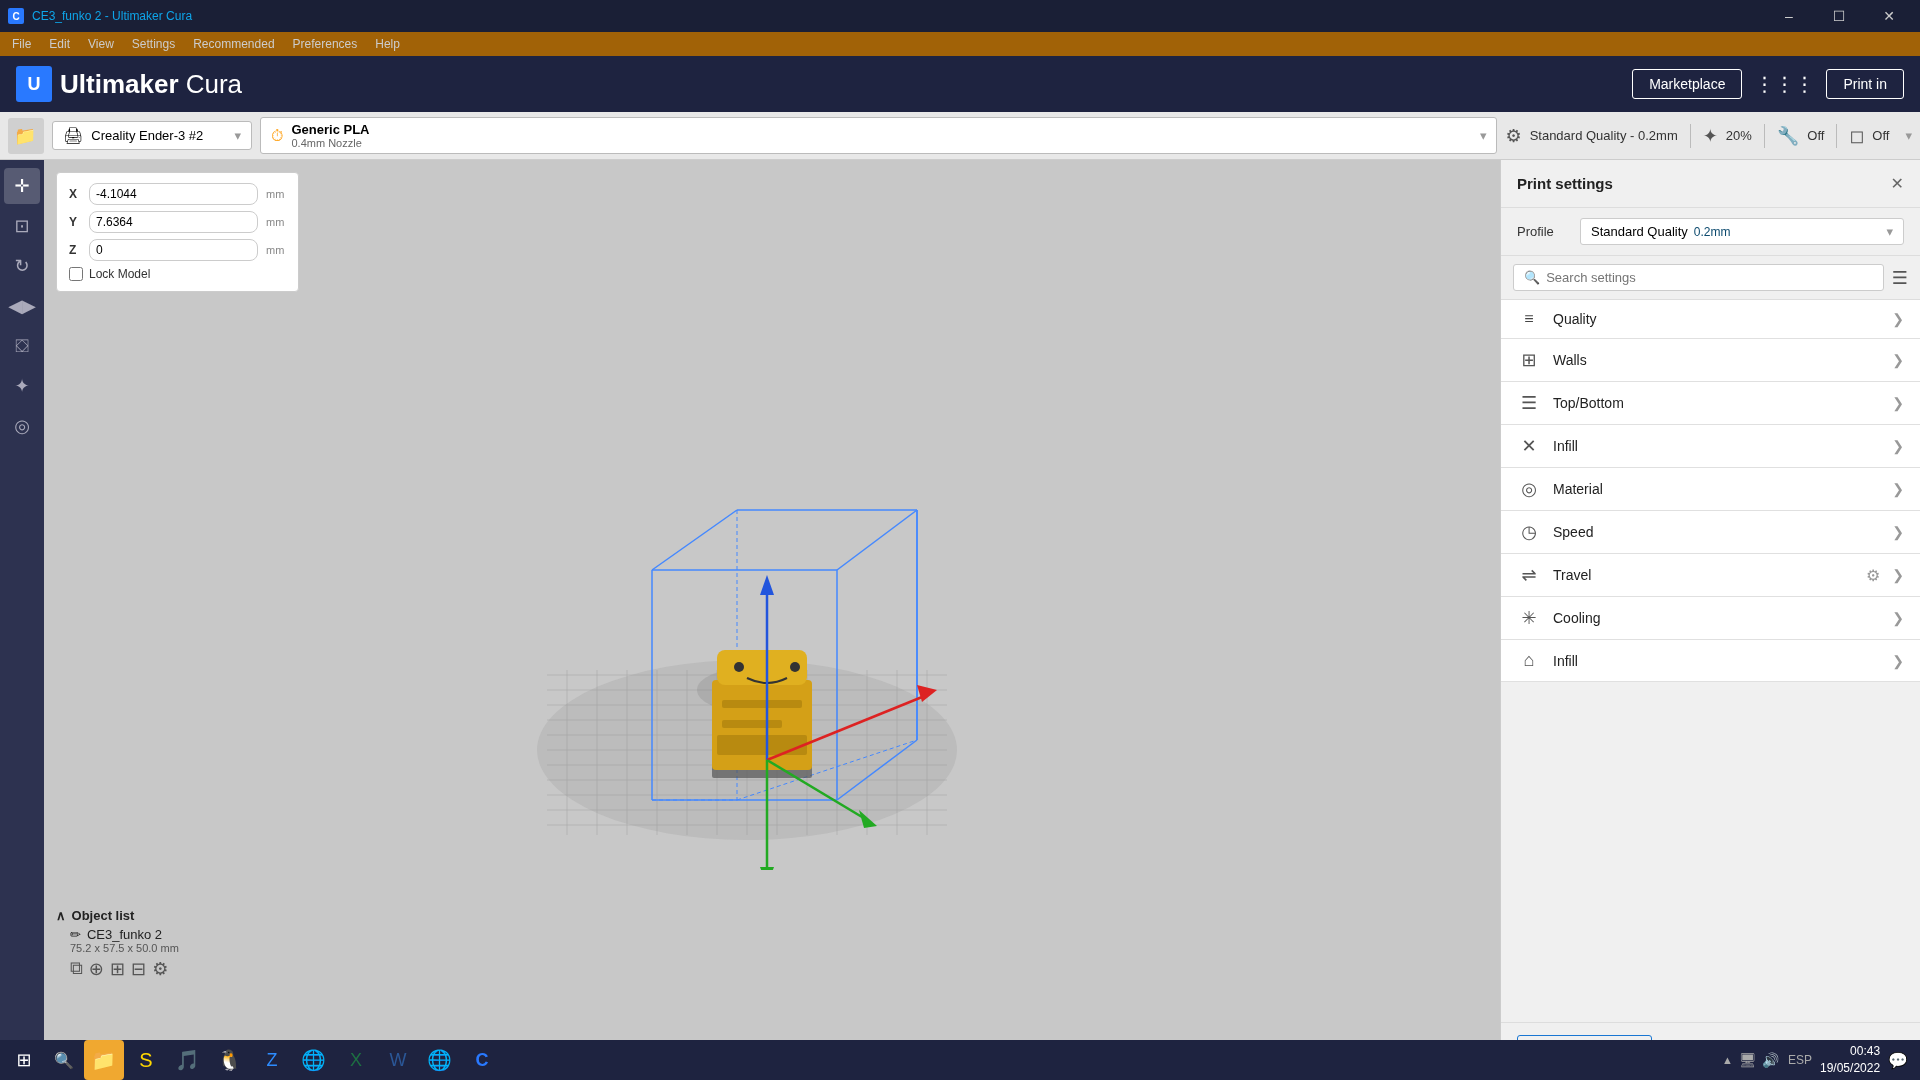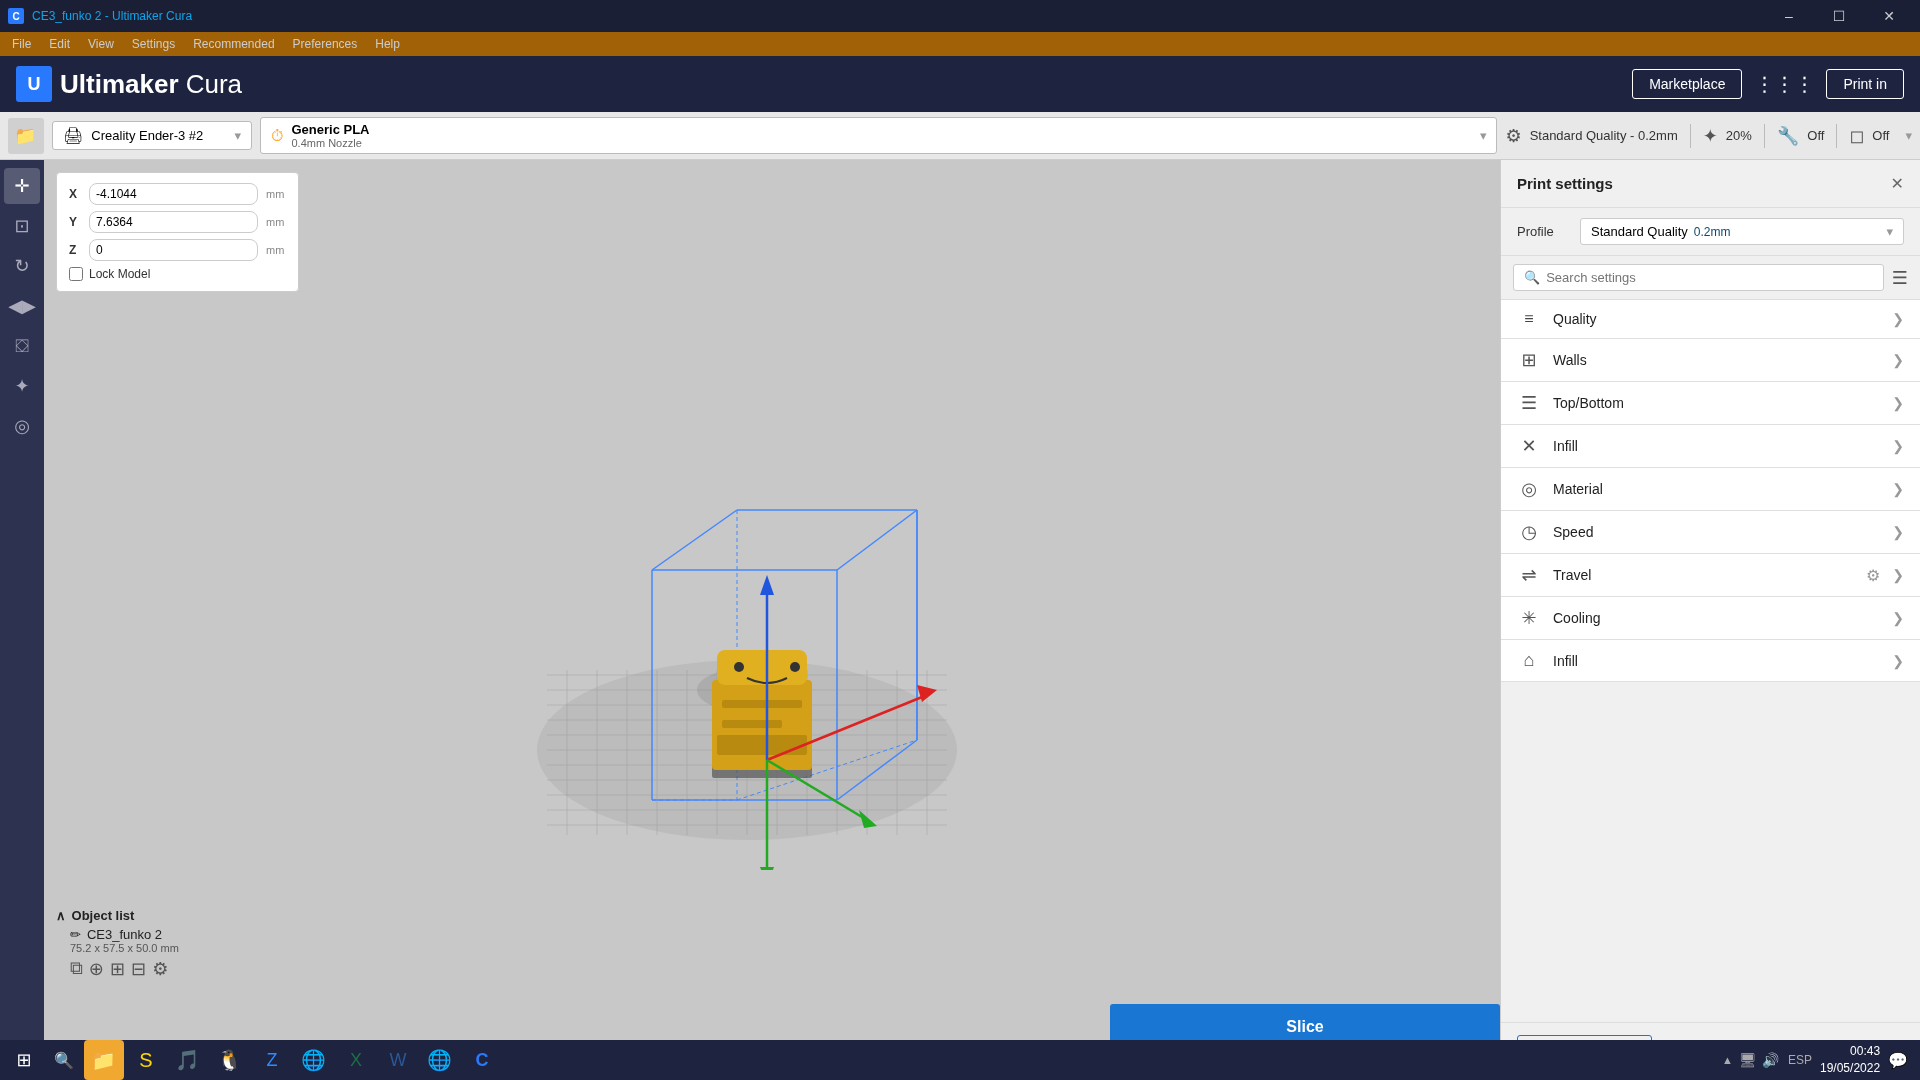--- a/index.html
+++ b/index.html
@@ -583,21 +583,20 @@
       <div class="object-dims">75.2 x 57.5 x 50.0 mm</div>
       <div class="object-actions">
         <span class="obj-action-btn" title="Multiply">⧉</span>
         <span class="obj-action-btn" title="Union">⊕</span>
         <span class="obj-action-btn" title="Copy">⊞</span>
         <span class="obj-action-btn" title="Delete">⊟</span>
         <span class="obj-action-btn" title="Settings">⚙</span>
       </div>
     </div>
 
-    <button class="slice-btn" style="position:absolute;bottom:30px;right:0px;width:390px;">Slice</button>
   </div>
 
   <div class="print-settings">
     <div class="print-settings-header">
       <span class="print-settings-title">Print settings</span>
       <button class="close-settings">✕</button>
     </div>
 
     <div class="profile-row">
       <span class="profile-label">Profile</span>

